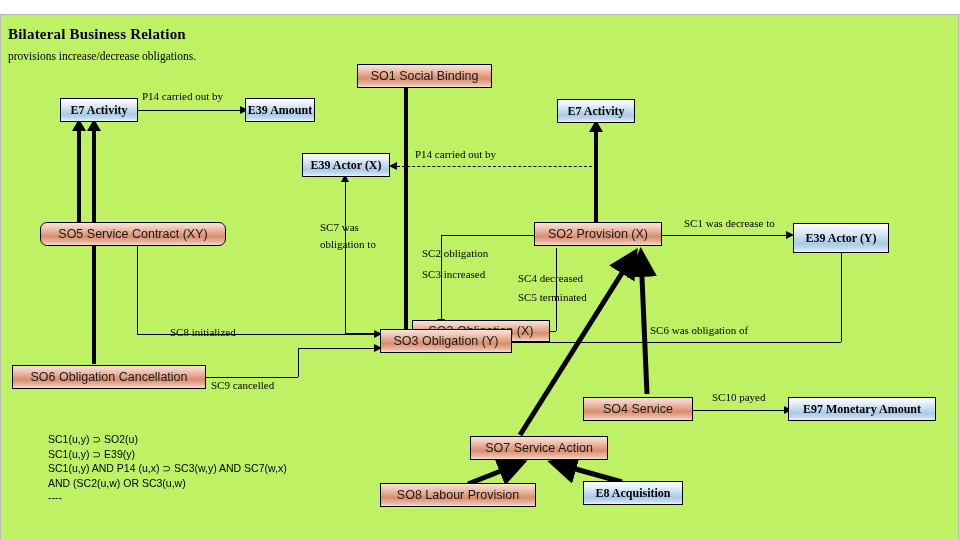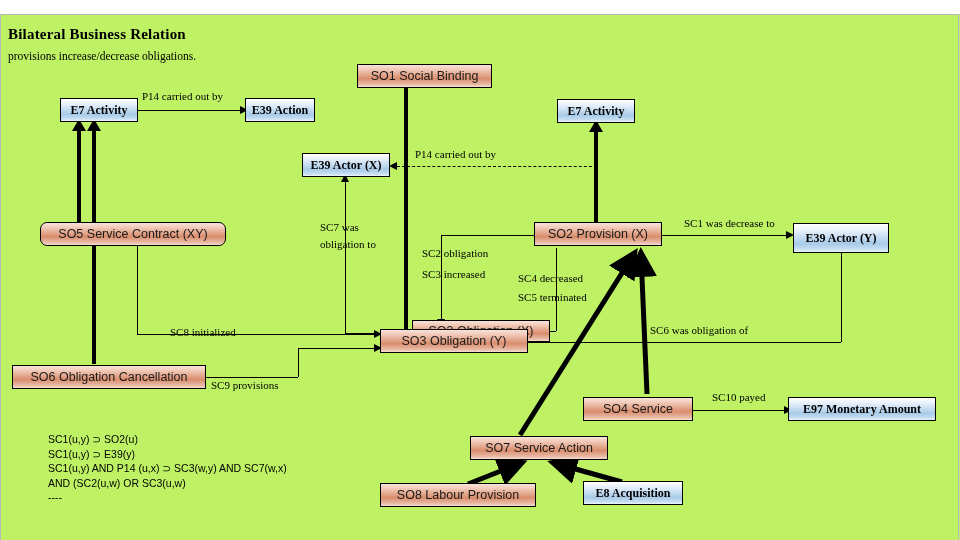--- a/index.html
+++ b/index.html
@@ -149,47 +149,47 @@
 
     <line x1="647" y1="380" x2="641" y2="240" stroke="#000" stroke-width="5" marker-end="url(#mk)"></line>
 
     <line x1="468" y1="470" x2="521" y2="449" stroke="#000" stroke-width="5" marker-end="url(#mk)"></line>
 
     <line x1="622" y1="468" x2="554" y2="449" stroke="#000" stroke-width="5" marker-end="url(#mk)"></line>
   </svg>
 
   <div class="node so" style="left:357px;top:50px;width:135px;height:24px;">SO1 Social Binding</div>
   <div class="node e" style="left:60px;top:84px;width:78px;height:24px;">E7 Activity</div>
-  <div class="node e" style="left:245px;top:84px;width:70px;height:24px;">E39 Action</div>
+  <div class="node e" style="left:245px;top:84px;width:70px;height:24px;">E39 Amount</div>
   <div class="node e" style="left:557px;top:85px;width:78px;height:24px;">E7 Activity</div>
   <div class="node e" style="left:302px;top:139px;width:88px;height:24px;">E39 Actor (X)</div>
   <div class="node so" style="left:40px;top:208px;width:186px;height:24px;border-radius:7px;">SO5 Service Contract (XY)</div>
   <div class="node so" style="left:534px;top:208px;width:128px;height:24px;">SO2 Provision (X)</div>
   <div class="node e" style="left:793px;top:209px;width:96px;height:30px;">E39 Actor (Y)</div>
   <div class="node so" style="left:412px;top:306px;width:138px;height:22px;">SO3 Obligation (X)</div>
-  <div class="node so" style="left:380px;top:315px;width:148px;height:24px;">SO3 Obligation (Y)</div>
+  <div class="node so" style="left:380px;top:315px;width:132px;height:24px;">SO3 Obligation (Y)</div>
   <div class="node so" style="left:12px;top:351px;width:194px;height:24px;">SO6 Obligation Cancellation</div>
   <div class="node so" style="left:583px;top:383px;width:110px;height:24px;">SO4 Service</div>
   <div class="node e" style="left:788px;top:383px;width:148px;height:24px;">E97 Monetary Amount</div>
   <div class="node so" style="left:470px;top:422px;width:138px;height:24px;">SO7 Service Action</div>
   <div class="node so" style="left:380px;top:469px;width:156px;height:24px;">SO8 Labour Provision</div>
   <div class="node e" style="left:583px;top:467px;width:100px;height:24px;">E8 Acquisition</div>
 
   <div class="lbl" style="left:142px;top:76px;">P14 carried out by</div>
   <div class="lbl" style="left:415px;top:134px;">P14 carried out by</div>
   <div class="lbl" style="left:684px;top:203px;">SC1 was decrease to</div>
   <div class="lbl" style="left:422px;top:233px;">SC2 obligation</div>
   <div class="lbl" style="left:422px;top:254px;">SC3 increased</div>
   <div class="lbl" style="left:518px;top:258px;">SC4 decreased</div>
   <div class="lbl" style="left:518px;top:277px;">SC5 terminated</div>
   <div class="lbl" style="left:650px;top:310px;">SC6 was obligation of</div>
   <div class="lbl" style="left:320px;top:207px;">SC7 was</div>
   <div class="lbl" style="left:320px;top:224px;">obligation to</div>
   <div class="lbl" style="left:170px;top:312px;">SC8 initialized</div>
-  <div class="lbl" style="left:211px;top:365px;">SC9 provisions</div>
+  <div class="lbl" style="left:211px;top:365px;">SC9 cancelled</div>
   <div class="lbl" style="left:712px;top:377px;">SC10 payed</div>
 
   <div class="fol">
     <div>SC1(u,y) ⊃ SO2(u)</div>
     <div>SC1(u,y) ⊃  E39(y)</div>
     <div>SC1(u,y) AND P14 (u,x) ⊃ SC3(w,y) AND SC7(w,x)</div>
     <div>AND (SC2(u,w) OR SC3(u,w)</div>
     <div>----</div>
   </div>
 

